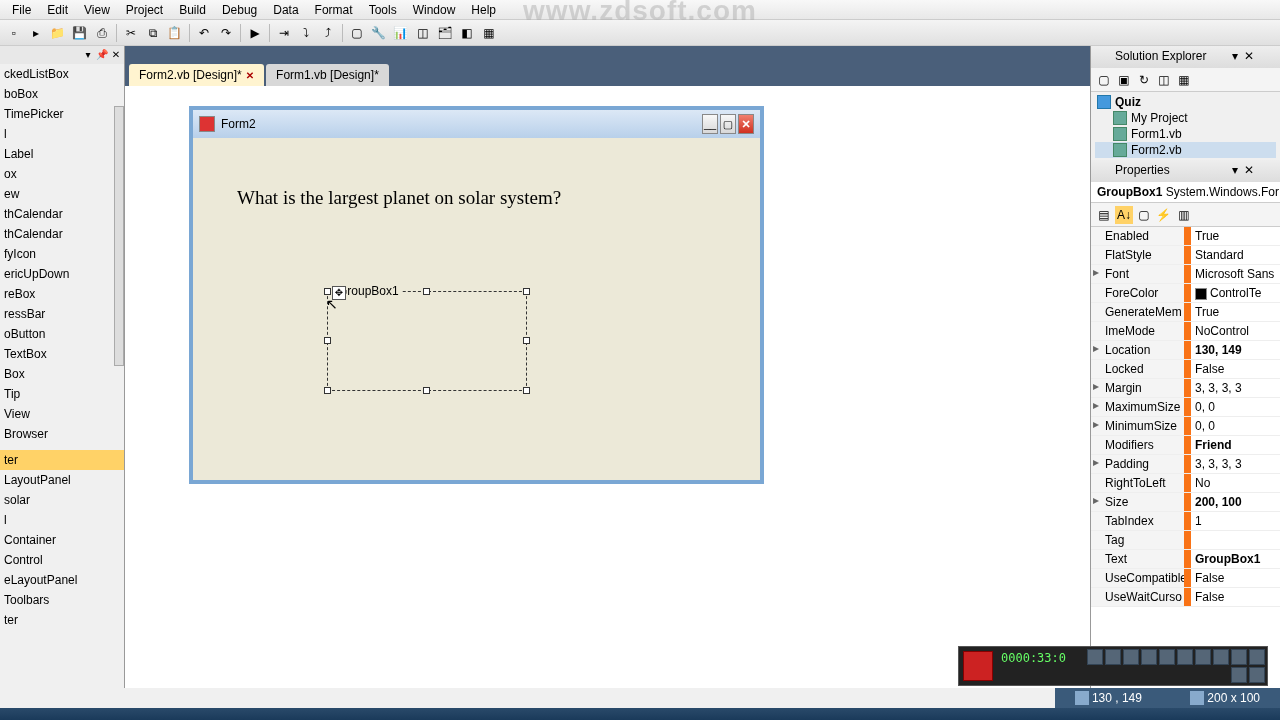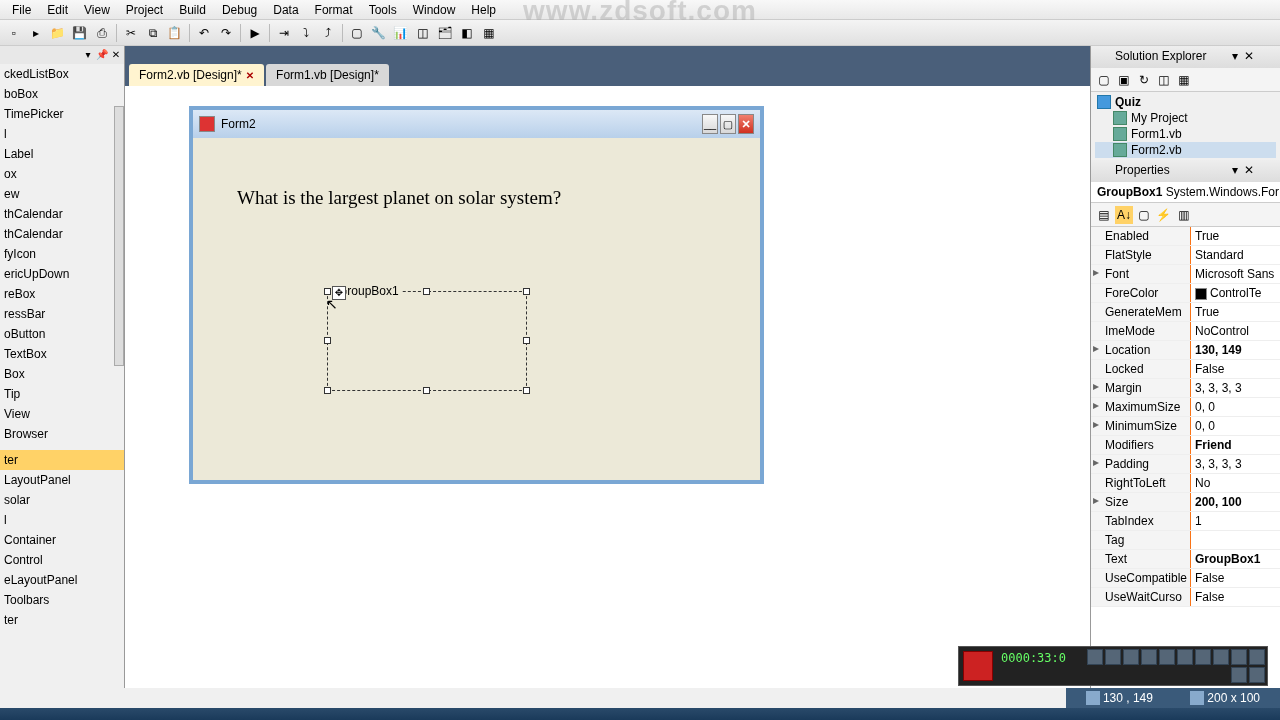--- a/index.html
+++ b/index.html
@@ -74,28 +74,28 @@
 .se-tree { padding: 2px 4px; font-size: 12px; }
 .se-tree .node { padding: 1px 0 1px 18px; display: flex; align-items: center; gap: 4px; white-space: nowrap; }
 .se-tree .root { padding-left: 2px; font-weight: bold; }
 .se-tree .sel { background: #cde; }
 .vb-icon { width: 14px; height: 14px; display: inline-block; background: #6a9; border: 1px solid #486; }
 .proj-icon { width: 14px; height: 14px; display: inline-block; background: #49d; border: 1px solid #27a; }
 
 .prop-header { padding: 3px 6px; background: #fff; border-bottom: 1px solid #ccc; white-space: nowrap; overflow: hidden; font-size: 12px; }
 .prop-grid { flex: 1; overflow: auto; background: #fff; }
 .prop-row { display: flex; border-bottom: 1px solid #eee; font-size: 12px; }
-.prop-row .pn { width: 90px; padding: 2px 4px; background: #f4f4f4; border-right: 1px solid #f97316; white-space: nowrap; overflow: hidden; }
+.prop-row .pn { width: 90px; padding: 2px 4px; background: #f4f4f4; border-right: 7px solid #f97316; white-space: nowrap; overflow: hidden; }
 .prop-row .pv { flex: 1; padding: 2px 4px; white-space: nowrap; overflow: hidden; }
 .prop-row .pv.bold { font-weight: bold; }
 .prop-row .exp { width: 10px; text-align: center; color: #666; background: #f4f4f4; }
 .color-sw { display: inline-block; width: 12px; height: 12px; background: #000; vertical-align: middle; margin-right: 3px; border: 1px solid #888; }
 
 
-.statusbar { position: absolute; bottom: 12px; right: 0; height: 20px; display: flex; align-items: center; gap: 37px; padding: 0 20px; font-size: 12px; background: #3a5a7a; color: #fff; }
+.statusbar { position: absolute; bottom: 12px; right: 0; height: 20px; display: flex; align-items: center; gap: 48px; padding: 0 20px; font-size: 12px; background: #3a5a7a; color: #fff; }
 .statusbar .ico { width: 14px; height: 14px; background: #8ac; }
 
 
 .tray { position: absolute; bottom: 34px; right: 12px; height: 40px; width: 310px; background: #222; border: 1px solid #555; display: flex; }
 .tray .rec { width: 30px; height: 30px; background: #c22; margin: 4px; border: 1px solid #800; }
 .tray .timer { color: #6f6; font-family: monospace; font-size: 12px; padding: 4px; }
 .tray .icons { flex: 1; display: flex; align-items: center; justify-content: flex-end; gap: 2px; padding: 2px; flex-wrap: wrap; }
 .tray .ti { width: 16px; height: 16px; background: #567; border: 1px solid #345; }
 
 

